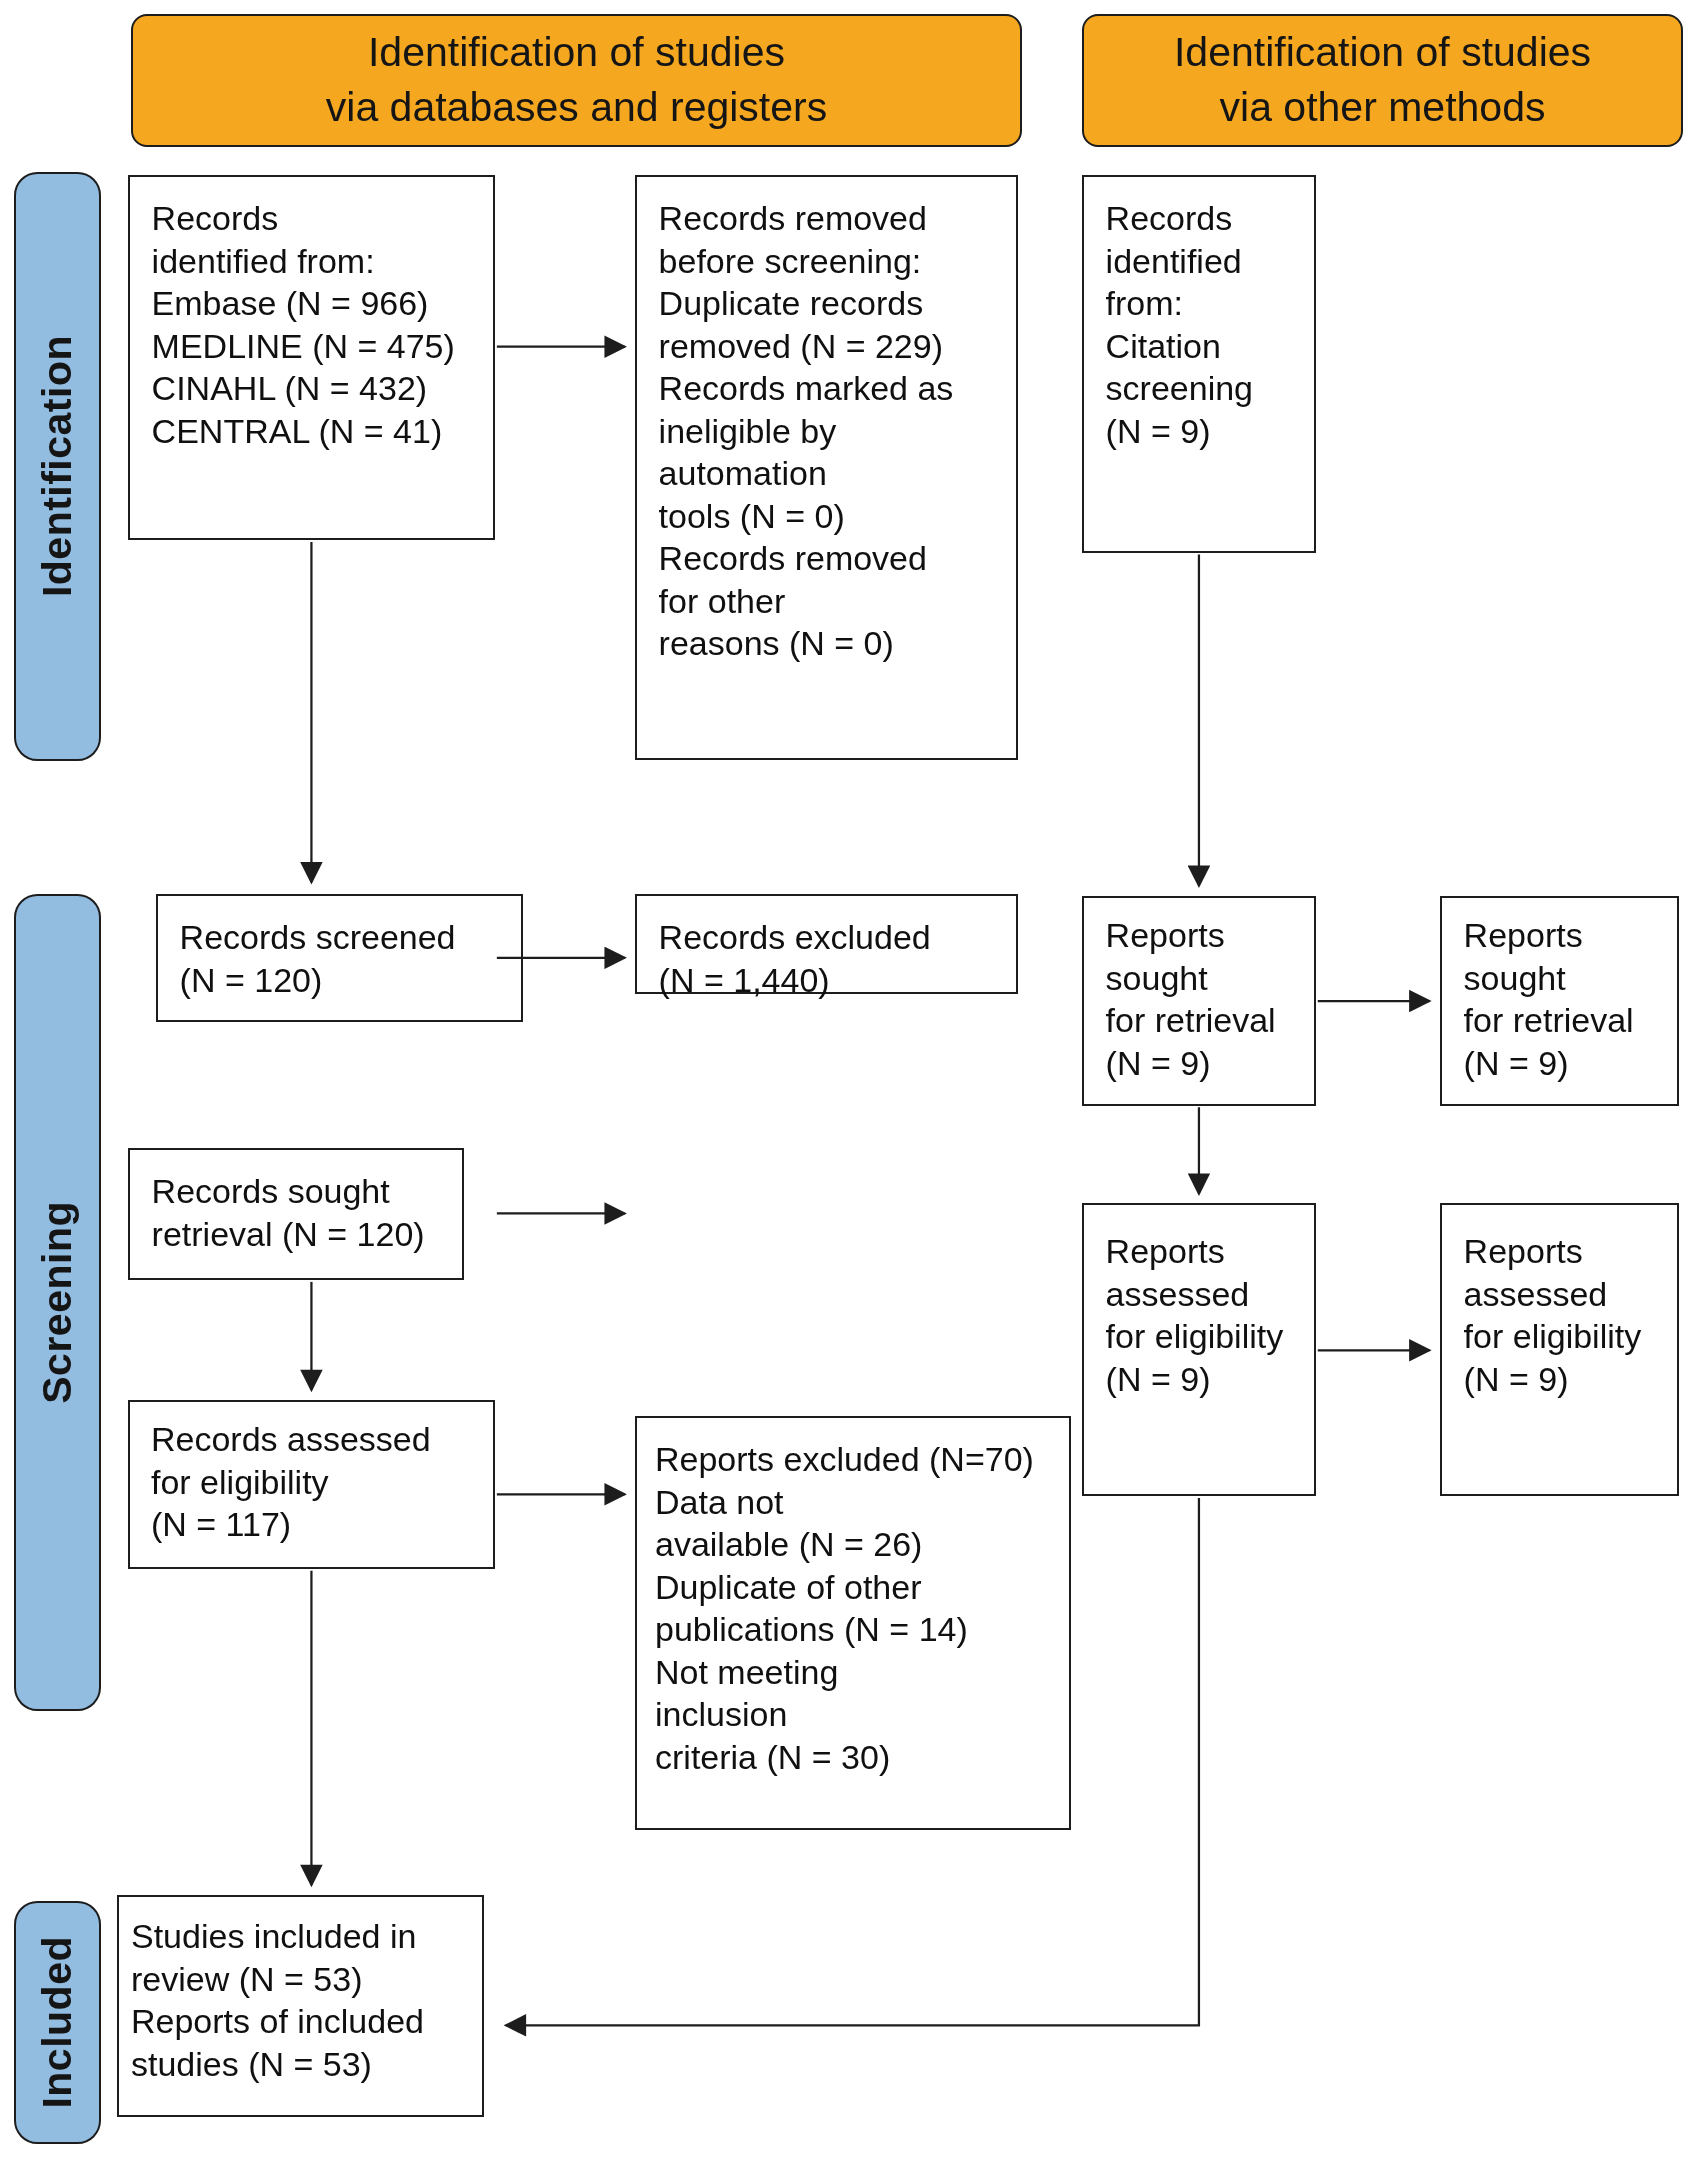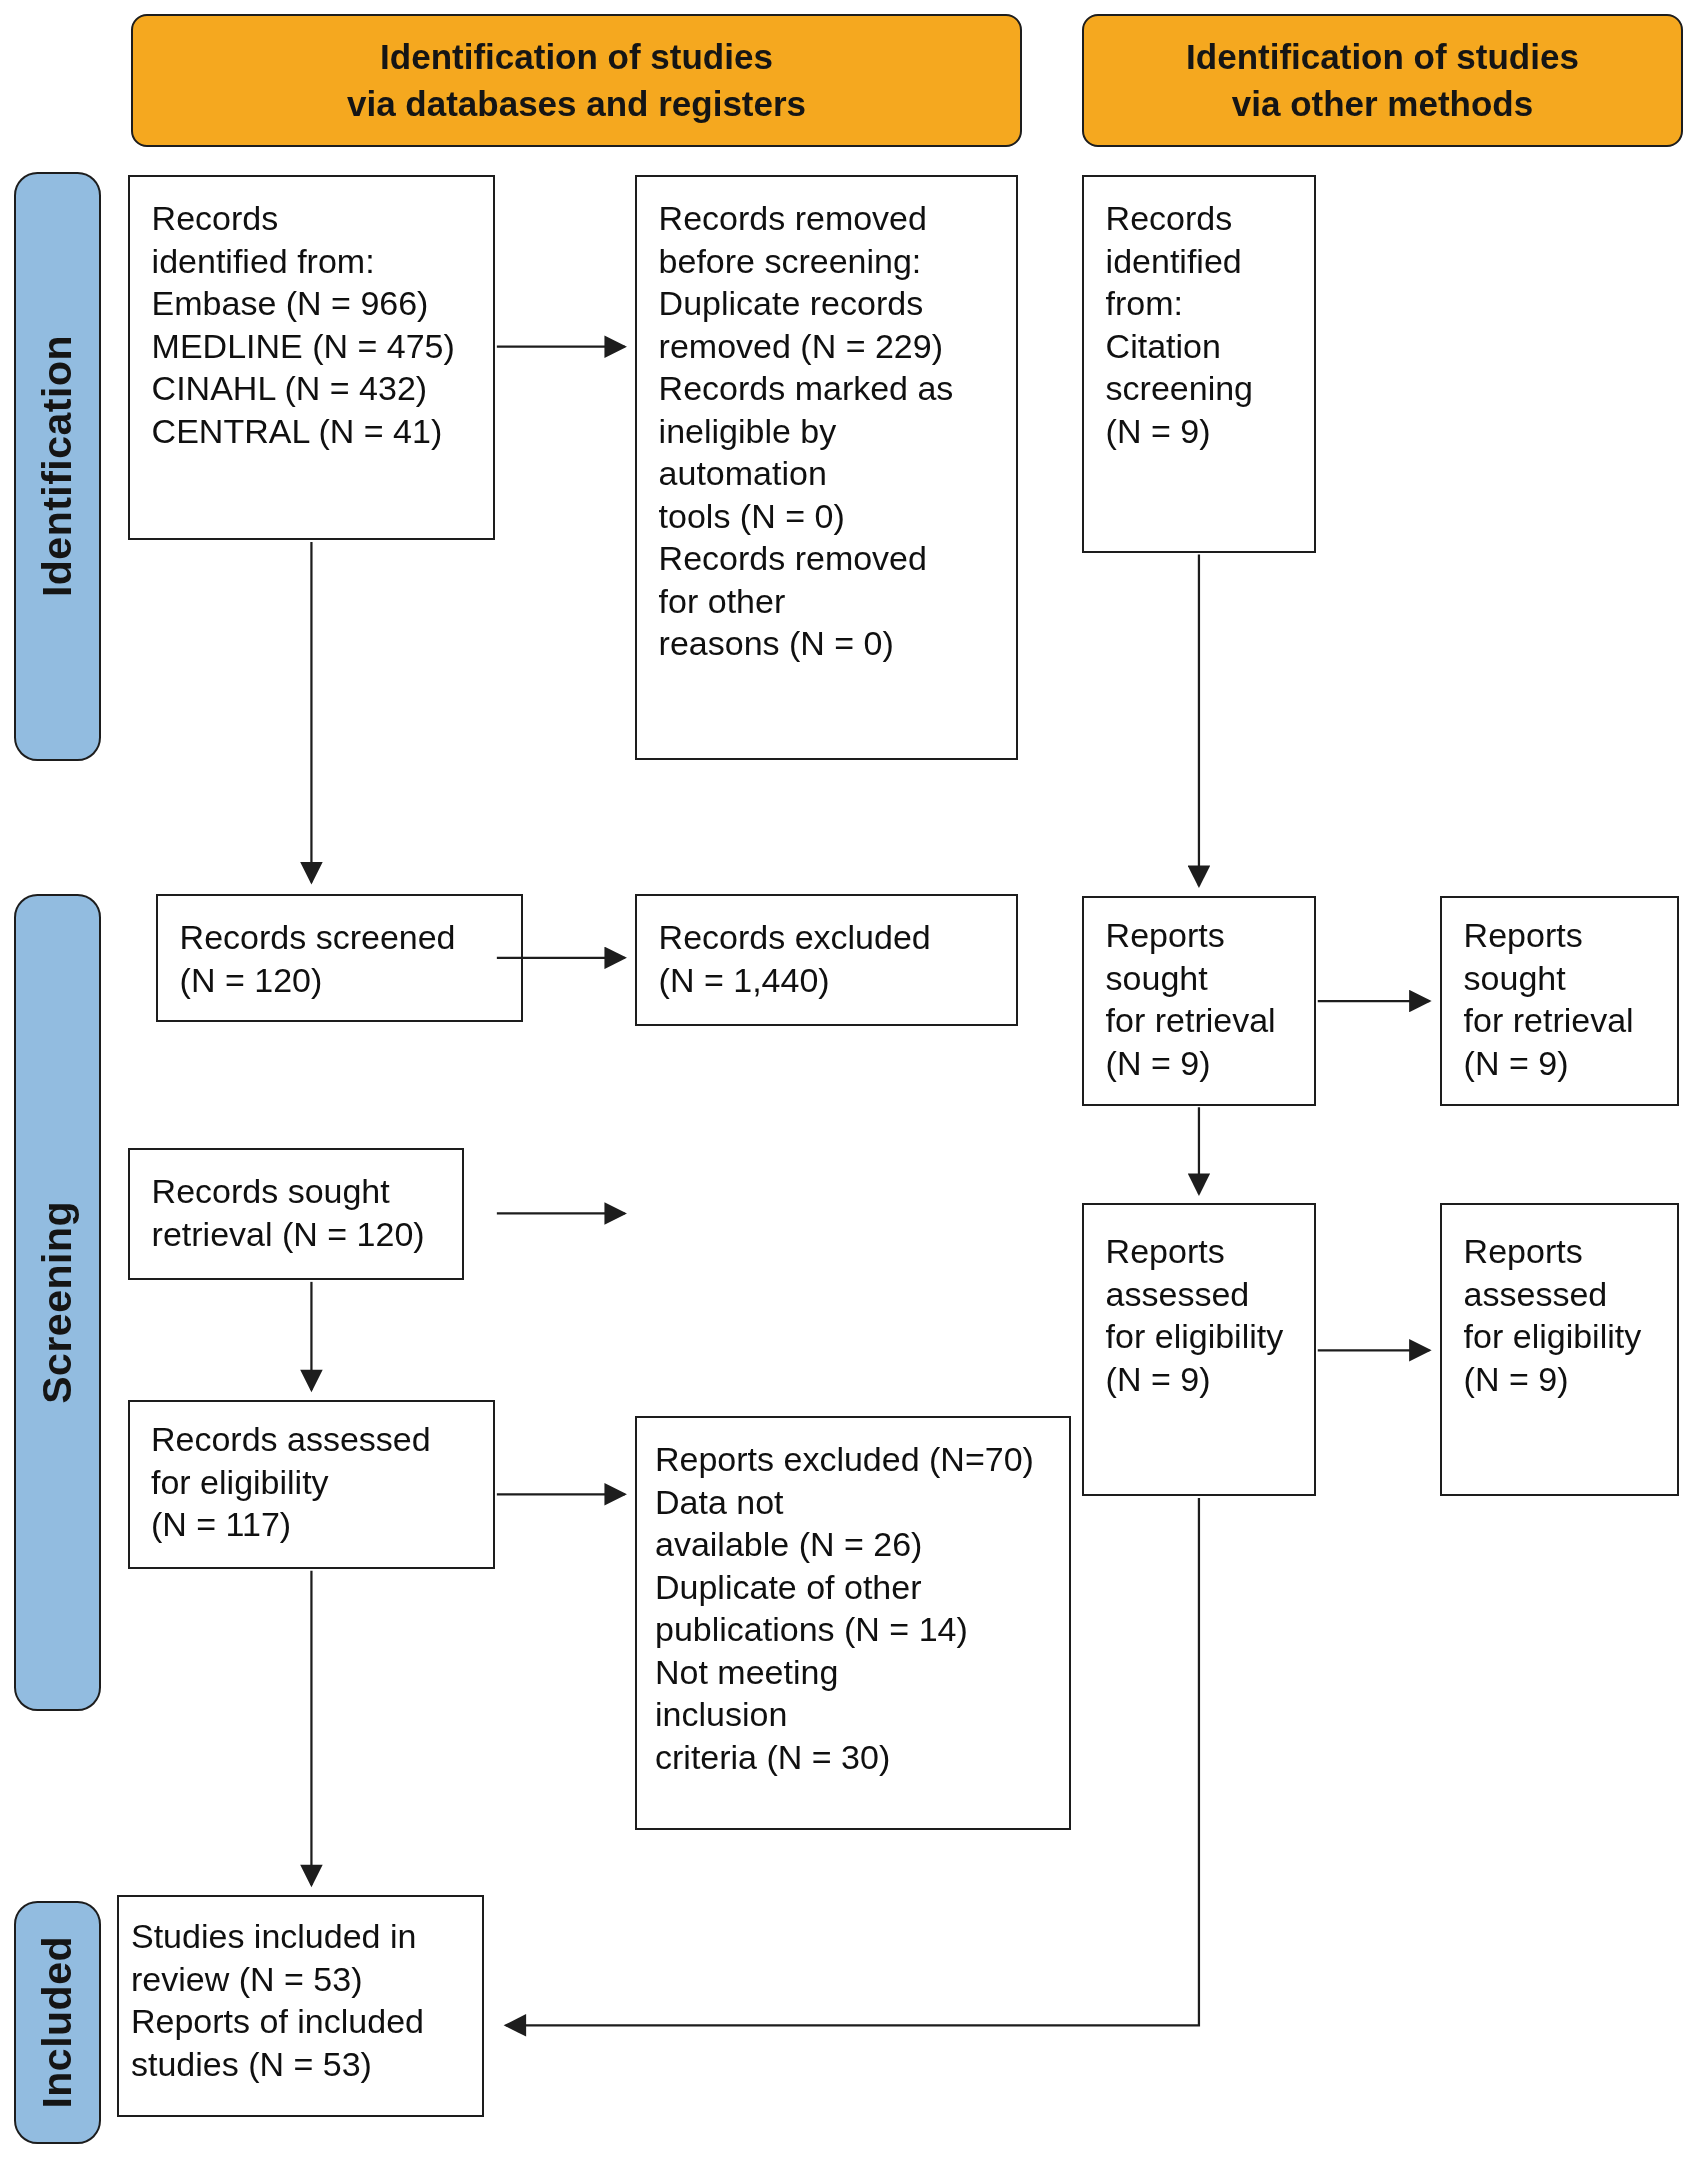--- a/index.html
+++ b/index.html
@@ -25,22 +25,22 @@
   }
   .header {
     position: absolute;
     background: var(--header-fill, #f5a81f);
     border: 2.7px solid var(--box-border, #1d1d1d);
     border-radius: 16px;
     display: flex;
     align-items: center;
     justify-content: center;
     text-align: center;
-    font-weight: 700;
-    font-size: 35px;
+    font-weight: 400;
+    font-size: 41px;
     line-height: 1.35;
     color: #151515;
     white-space: pre-line;
     box-sizing: border-box;
   }
   .stage {
     position: absolute;
     background: var(--stage-fill, #92bce0);
     border: 2.7px solid var(--box-border, #1d1d1d);
     border-radius: 23.4px;
@@ -109,21 +109,21 @@
 reasons (N = 0)</div>
   <div class="box" style="left:1082px; top:175px; width:234px; height:378px;">Records
 identified
 from:
 Citation
 screening
 (N = 9)</div>
 
   <div class="box" style="left:128px; top:894px; width:367px; height:128px;margin-left:28px;">Records screened
 (N = 120)</div>
-  <div class="box" style="left:635px; top:894px; width:383px; height:132px;">Records excluded
+  <div class="box" style="left:635px; top:894px; width:383px; height:100px;">Records excluded
 (N = 1,440)</div>
   <div class="box" style="left:1082px; top:896px; width:234px; height:210px; padding:16px 21.6px;">Reports
 sought
 for retrieval
 (N = 9)</div>
   <div class="box" style="left:1440px; top:896px; width:239px; height:210px; padding:16px 21.6px;">Reports
 sought
 for retrieval
 (N = 9)</div>
 

